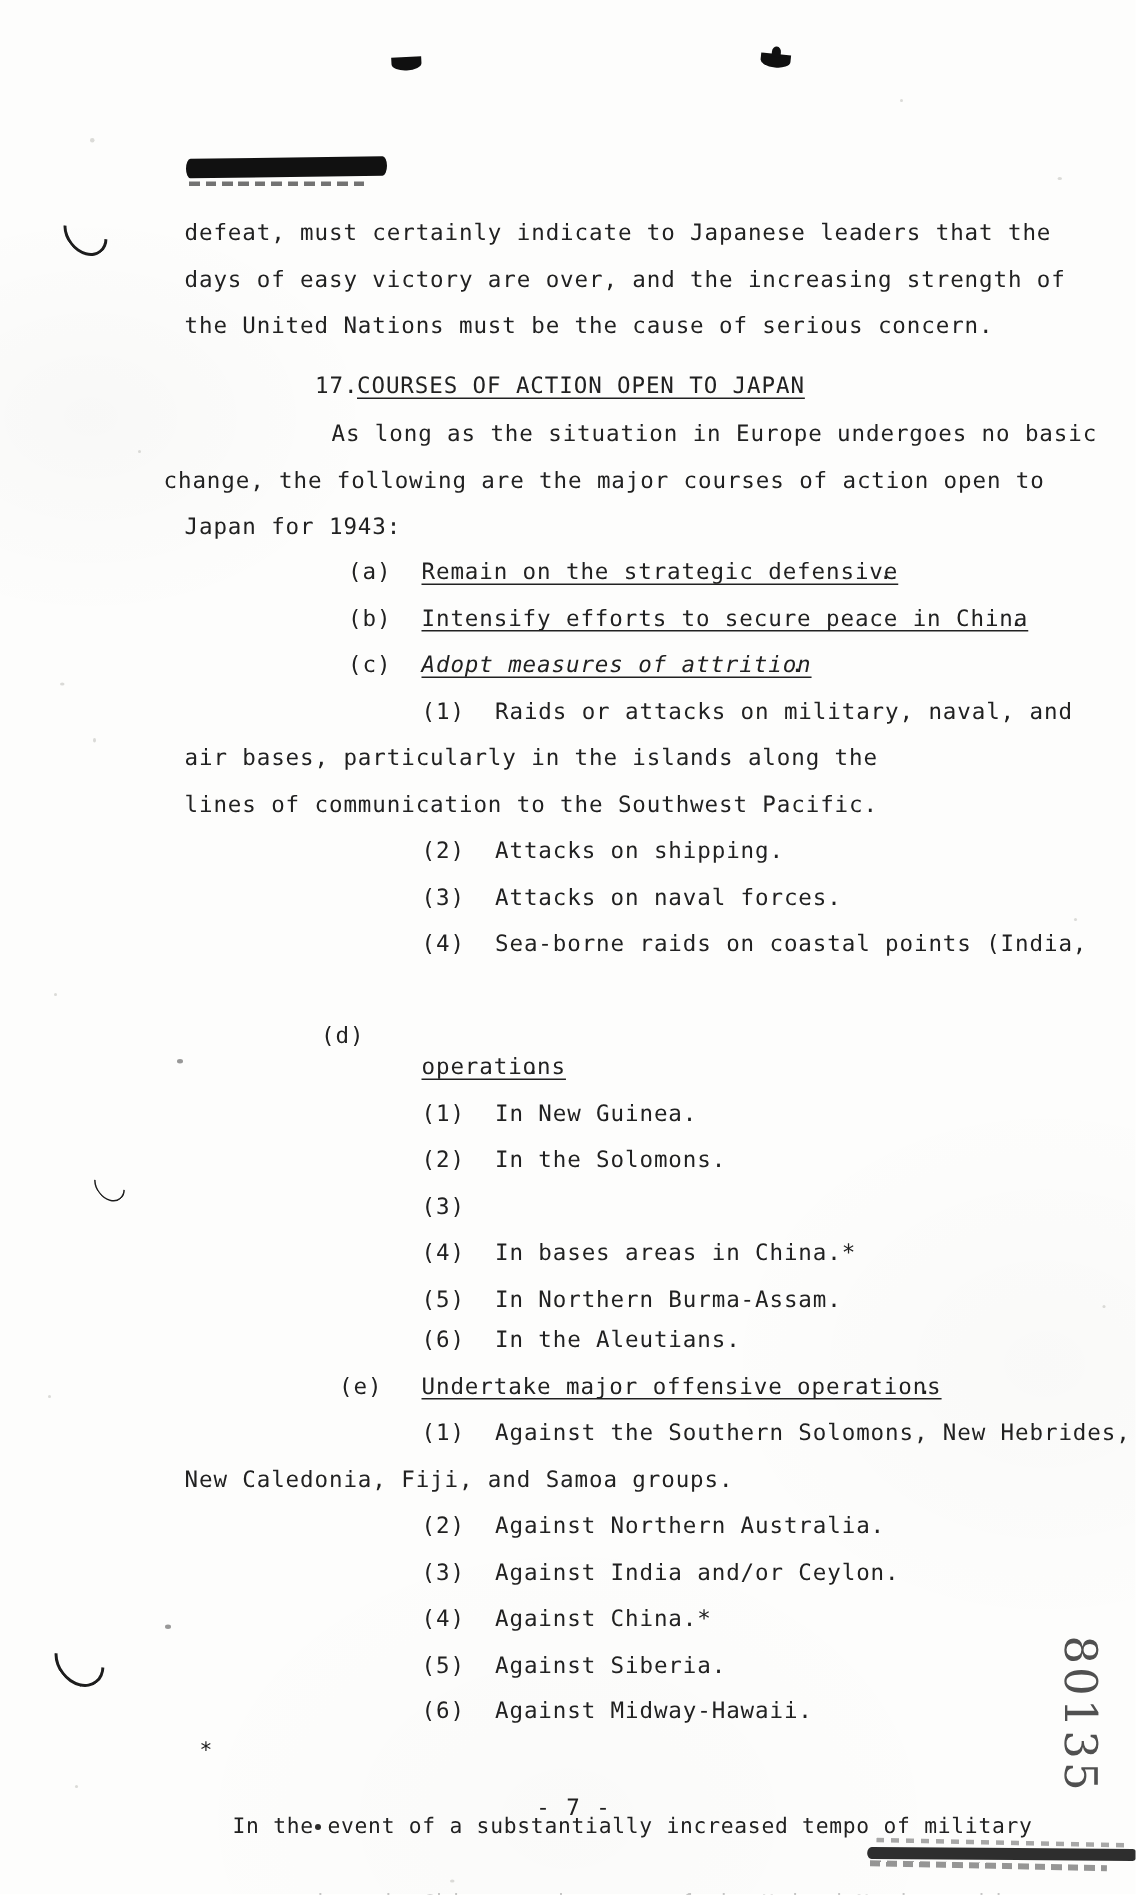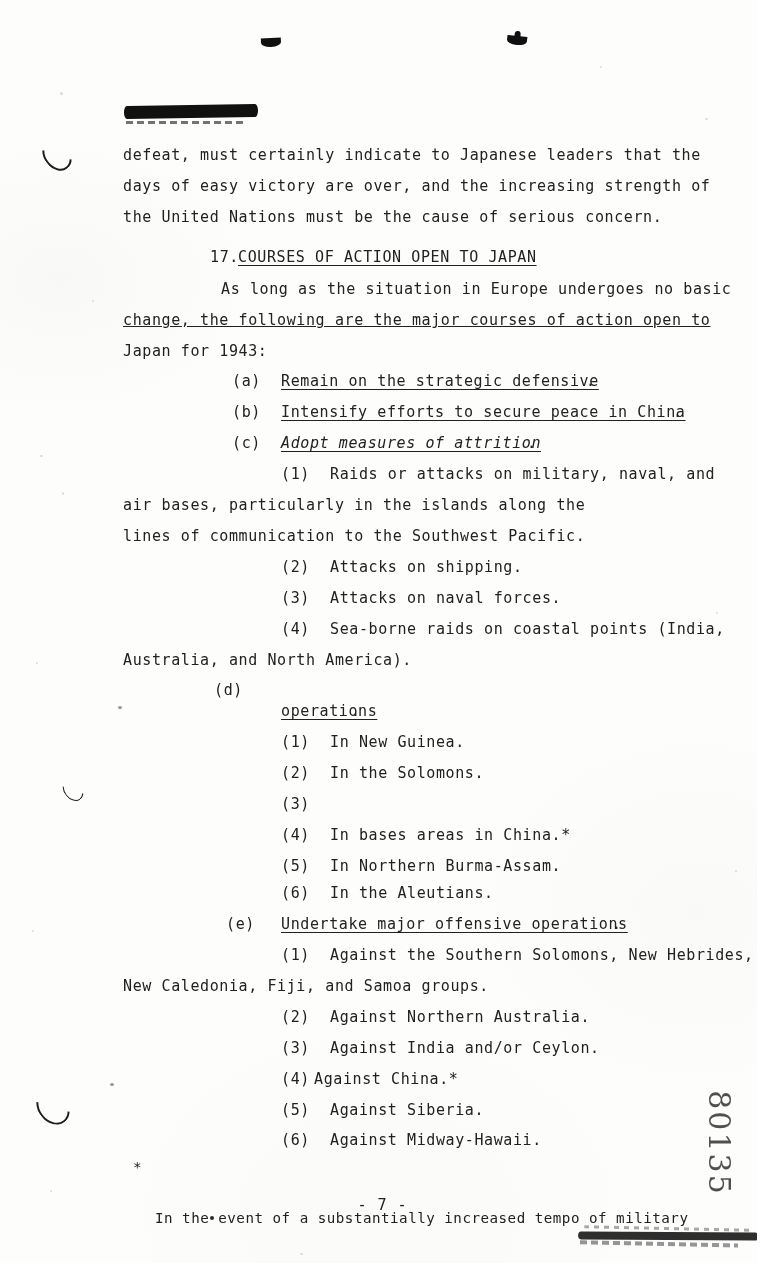--- a/index.html
+++ b/index.html
@@ -253,21 +253,21 @@
   <div class="doc">
 
     <div class="line" style="left:123px; top:146px;">defeat, must certainly indicate to Japanese leaders that the</div>
     <div class="line" style="left:123px; top:177px;">days of easy victory are over, and the increasing strength of</div>
     <div class="line" style="left:123px; top:208px;">the United Nations must be the cause of serious concern.</div>
 
     <div class="line heading-num" style="left:170px; top:248px;margin-left:40px;">17.</div>
     <div class="line u" style="left:238px; top:248px;">COURSES OF ACTION OPEN TO JAPAN</div>
 
     <div class="line" style="left:221px; top:280px;">As long as the situation in Europe undergoes no basic</div>
-    <div class="line" style="left:123px; top:311px;text-decoration:underline;">change, the following are the major courses of action open to</div>
+    <div class="line" style="left:109px; top:311px;">change, the following are the major courses of action open to</div>
     <div class="line" style="left:123px; top:342px;">Japan for 1943:</div>
 
     <div class="line" style="left:232px; top:372px;">(a)</div>
     <div class="line u" style="left:281px; top:372px;">Remain on the strategic defensive</div>
     <div class="line" style="left:586px; top:372px;">.</div>
 
     <div class="line" style="left:232px; top:403px;">(b)</div>
     <div class="line u" style="left:281px; top:403px;">Intensify efforts to secure peace in China</div>
     <div class="line" style="left:673px; top:403px;">.</div>
 
@@ -281,21 +281,20 @@
     <div class="line" style="left:123px; top:527px;">lines of communication to the Southwest Pacific.</div>
 
     <div class="line" style="left:281px; top:558px;">(2)</div>
     <div class="line" style="left:330px; top:558px;">Attacks on shipping.</div>
 
     <div class="line" style="left:281px; top:589px;">(3)</div>
     <div class="line" style="left:330px; top:589px;">Attacks on naval forces.</div>
 
     <div class="line" style="left:281px; top:620px;">(4)</div>
     <div class="line" style="left:330px; top:620px;">Sea-borne raids on coastal points (India,</div>
-    <div class="line" style="left:123px; top:651px;">Australia, and North America).</div>
 
     <div class="line" style="left:214px; top:681px;">(d)</div>
     <div class="line u" style="left:281px; top:702px;">operations</div>
     <div class="line" style="left:351px; top:702px;">.</div>
 
     <div class="line" style="left:281px; top:733px;">(1)</div>
     <div class="line" style="left:330px; top:733px;">In New Guinea.</div>
 
     <div class="line" style="left:281px; top:764px;">(2)</div>
     <div class="line" style="left:330px; top:764px;">In the Solomons.</div>
@@ -319,21 +318,21 @@
     <div class="line" style="left:330px; top:946px;">Against the Southern Solomons, New Hebrides,</div>
     <div class="line" style="left:123px; top:977px;">New Caledonia, Fiji, and Samoa groups.</div>
 
     <div class="line" style="left:281px; top:1008px;">(2)</div>
     <div class="line" style="left:330px; top:1008px;">Against Northern Australia.</div>
 
     <div class="line" style="left:281px; top:1039px;">(3)</div>
     <div class="line" style="left:330px; top:1039px;">Against India and/or Ceylon.</div>
 
     <div class="line" style="left:281px; top:1070px;">(4)</div>
-    <div class="line" style="left:314px; top:1070px;text-align:right;">Against China.*</div>
+    <div class="line" style="left:330px; top:1070px;text-align:right;">Against China.*</div>
 
     <div class="line" style="left:281px; top:1101px;">(5)</div>
     <div class="line" style="left:330px; top:1101px;">Against Siberia.</div>
 
     <div class="line" style="left:281px; top:1131px;">(6)</div>
     <div class="line" style="left:330px; top:1131px;">Against Midway-Hawaii.</div>
 
   </div>
 
   <div class="footnote">

